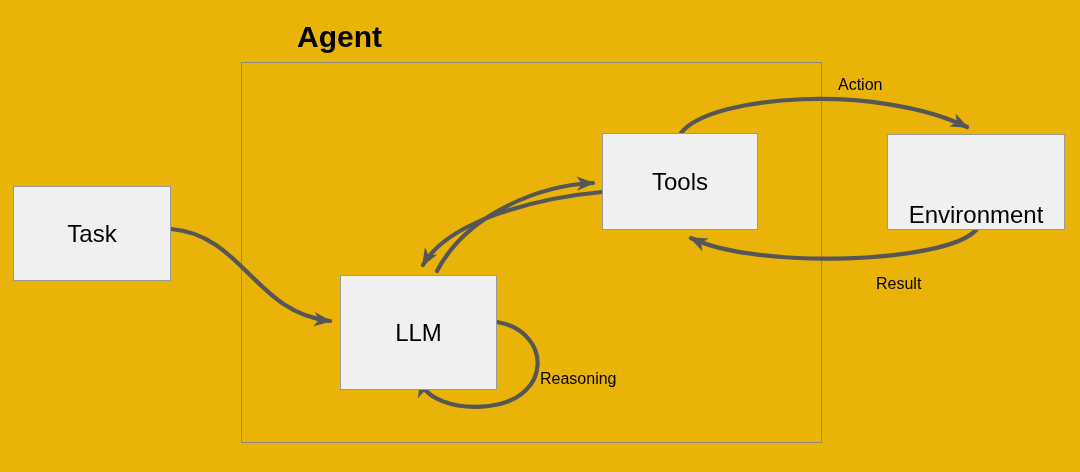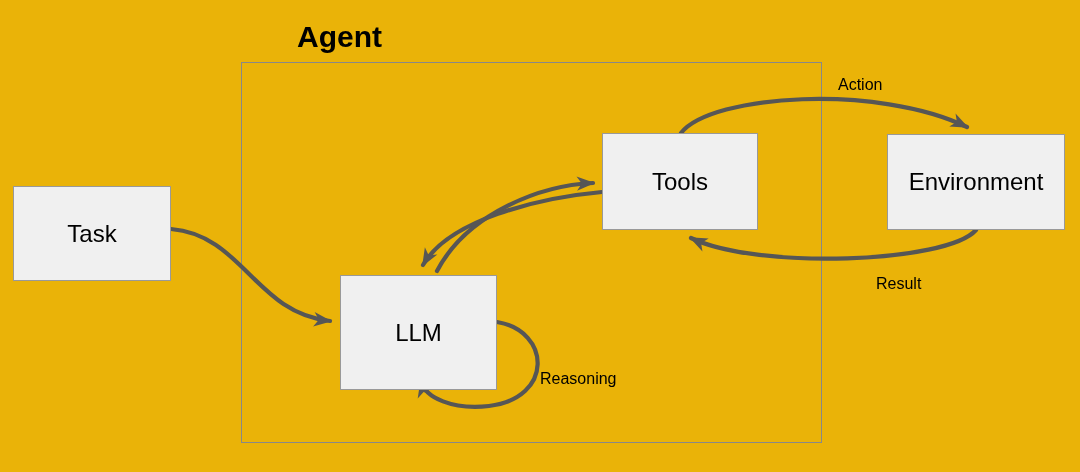--- a/index.html
+++ b/index.html
@@ -52,21 +52,21 @@
     justify-content: center;
   }
   .node-label {
     font-size: 24px;
     color: #000000;
     white-space: nowrap;
   }
   .node-task        { left: 13px;  top: 186px; width: 158px; height: 95px; }
   .node-llm         { left: 340px; top: 275px; width: 157px; height: 115px; }
   .node-tools       { left: 602px; top: 133px; width: 156px; height: 97px; }
-  .node-environment { left: 887px; top: 134px; width: 178px; height: 96px; }
+  .node-environment { left: 887px; top: 134px; width: 178px; height: 96px; align-items: flex-end; }
   .edge-label {
     position: absolute;
     font-size: 16px;
     color: #000000;
     white-space: nowrap;
   }
   .label-action    { left: 838px; top: 76px; }
   .label-result    { left: 876px; top: 275px; }
   .label-reasoning { left: 540px; top: 370px; }
   .edge {

